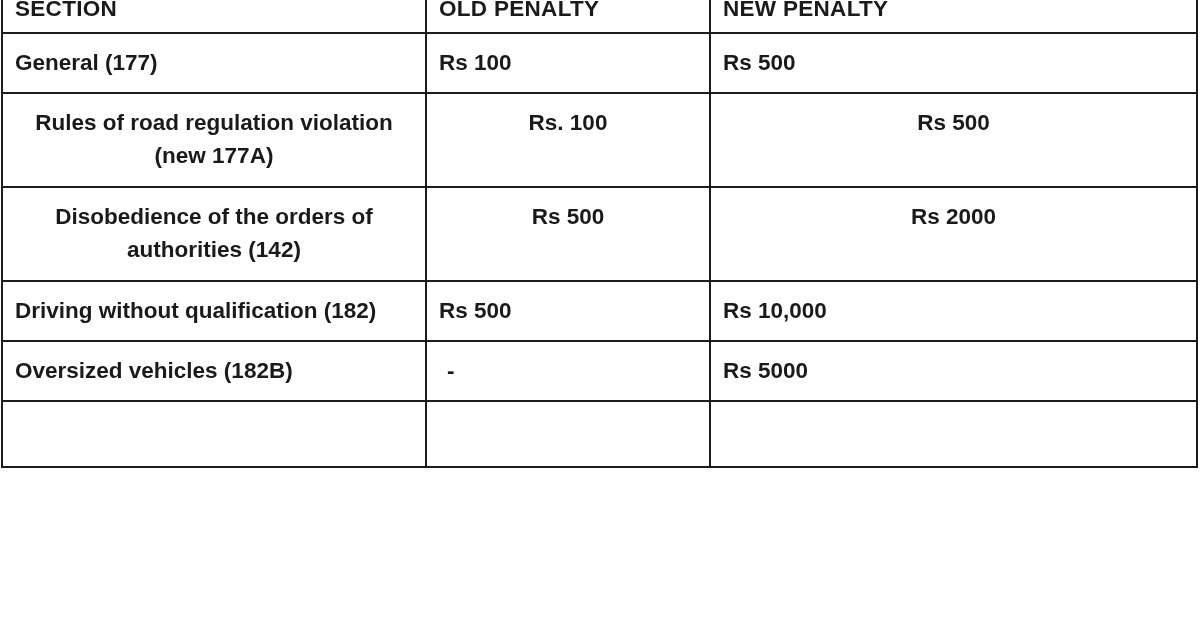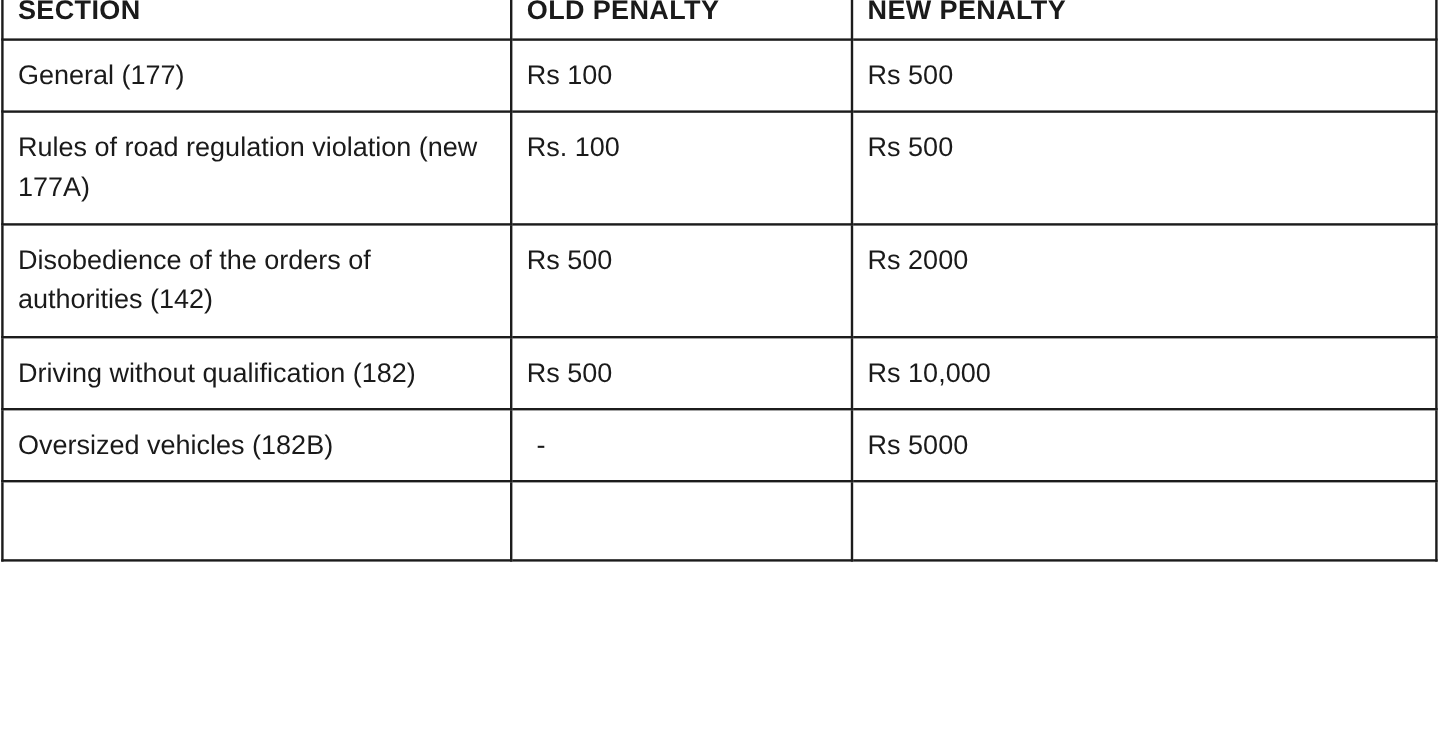--- a/index.html
+++ b/index.html
@@ -13,28 +13,28 @@
       border-collapse: collapse;
       table-layout: fixed;
     }
     .tbl td, .tbl th {
       border: 2px solid #1c1c1c;
       vertical-align: top;
       text-align: left;
       font-size: 22.5px;
       line-height: 33px;
       padding: 12px 12px 12px 12px;
-      font-weight: normal;
+      font-weight: bold;
     }
     .tbl th { font-weight: bold; height: 34px; padding-top: 20px; padding-bottom: 6px; letter-spacing: 0.3px; }
     .c1 { width: 424px; }
     .c2 { width: 284px; }
     .c3 { width: auto; }
     .r-single td { height: 34px; padding-top: 12px; padding-bottom: 12px; }
-    .r-double td { height: 68px; padding-top: 12px; padding-bottom: 12px; }
+    .r-double td { height: 68px; padding-top: 12px; padding-bottom: 12px; text-align: center; }
     .r-last td { height: 40px; }
   </style>
 </head>
 <body>
 
 <table class="tbl">
   <colgroup>
     <col class="c1">
       <col class="c2">
       <col class="c3">

